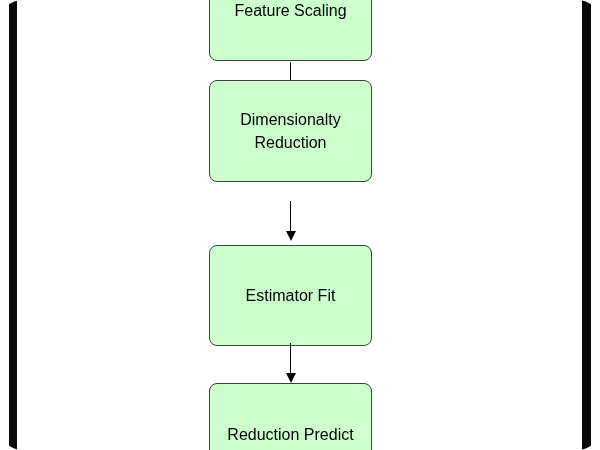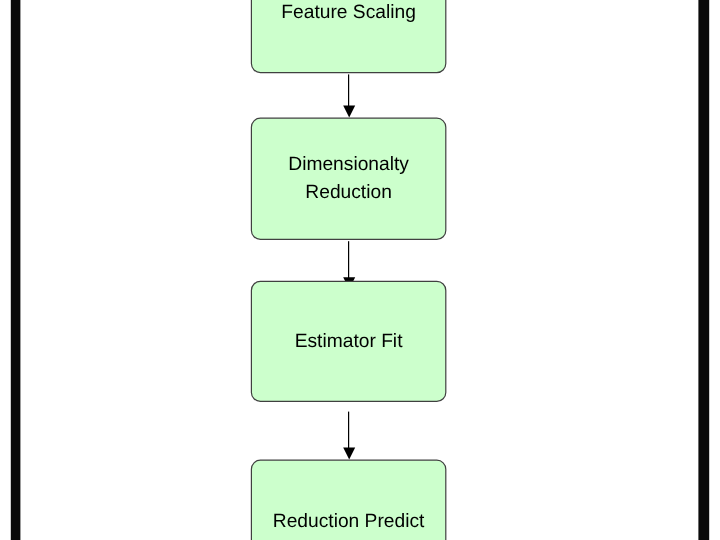--- a/index.html
+++ b/index.html
@@ -7,20 +7,21 @@
     padding: 0;
     background: #ffffff;
   }
   .canvas {
     position: relative;
     width: 600px;
     height: 450px;
     background: #ffffff;
     overflow: hidden;
     font-family: "Liberation Sans", sans-serif;
+    border-radius: 22px;
   }
   .vbar {
     position: absolute;
     top: 0;
     height: 450px;
     background: #0a0a0a;
   }
   .vbar.left  { left: 9px;  width: 8px; }
   .vbar.right { left: 582px; width: 9px; }
 
@@ -35,22 +36,22 @@
     display: flex;
     align-items: center;
     justify-content: center;
     text-align: center;
     color: #000000;
     font-size: 16px;
     line-height: 23px;
     white-space: pre-line;
   }
   .node-1 { top: -41px; height: 102px; }
-  .node-2 { top:  98px; height: 102px; }
-  .node-3 { top: 234px; height: 101px; }
+  .node-2 { top:  80px; height: 102px; }
+  .node-3 { top: 245px; height: 101px; }
   .node-4 { top: 383px; height: 102px; }
 
   .arrow {
     position: absolute;
     left: 284px;
     width: 13px;
   }
   .arrow-1 { top:  62px; height: 36px; }
   .arrow-2 { top: 201px; height: 40px; }
   .arrow-3 { top: 343px; height: 40px; }

